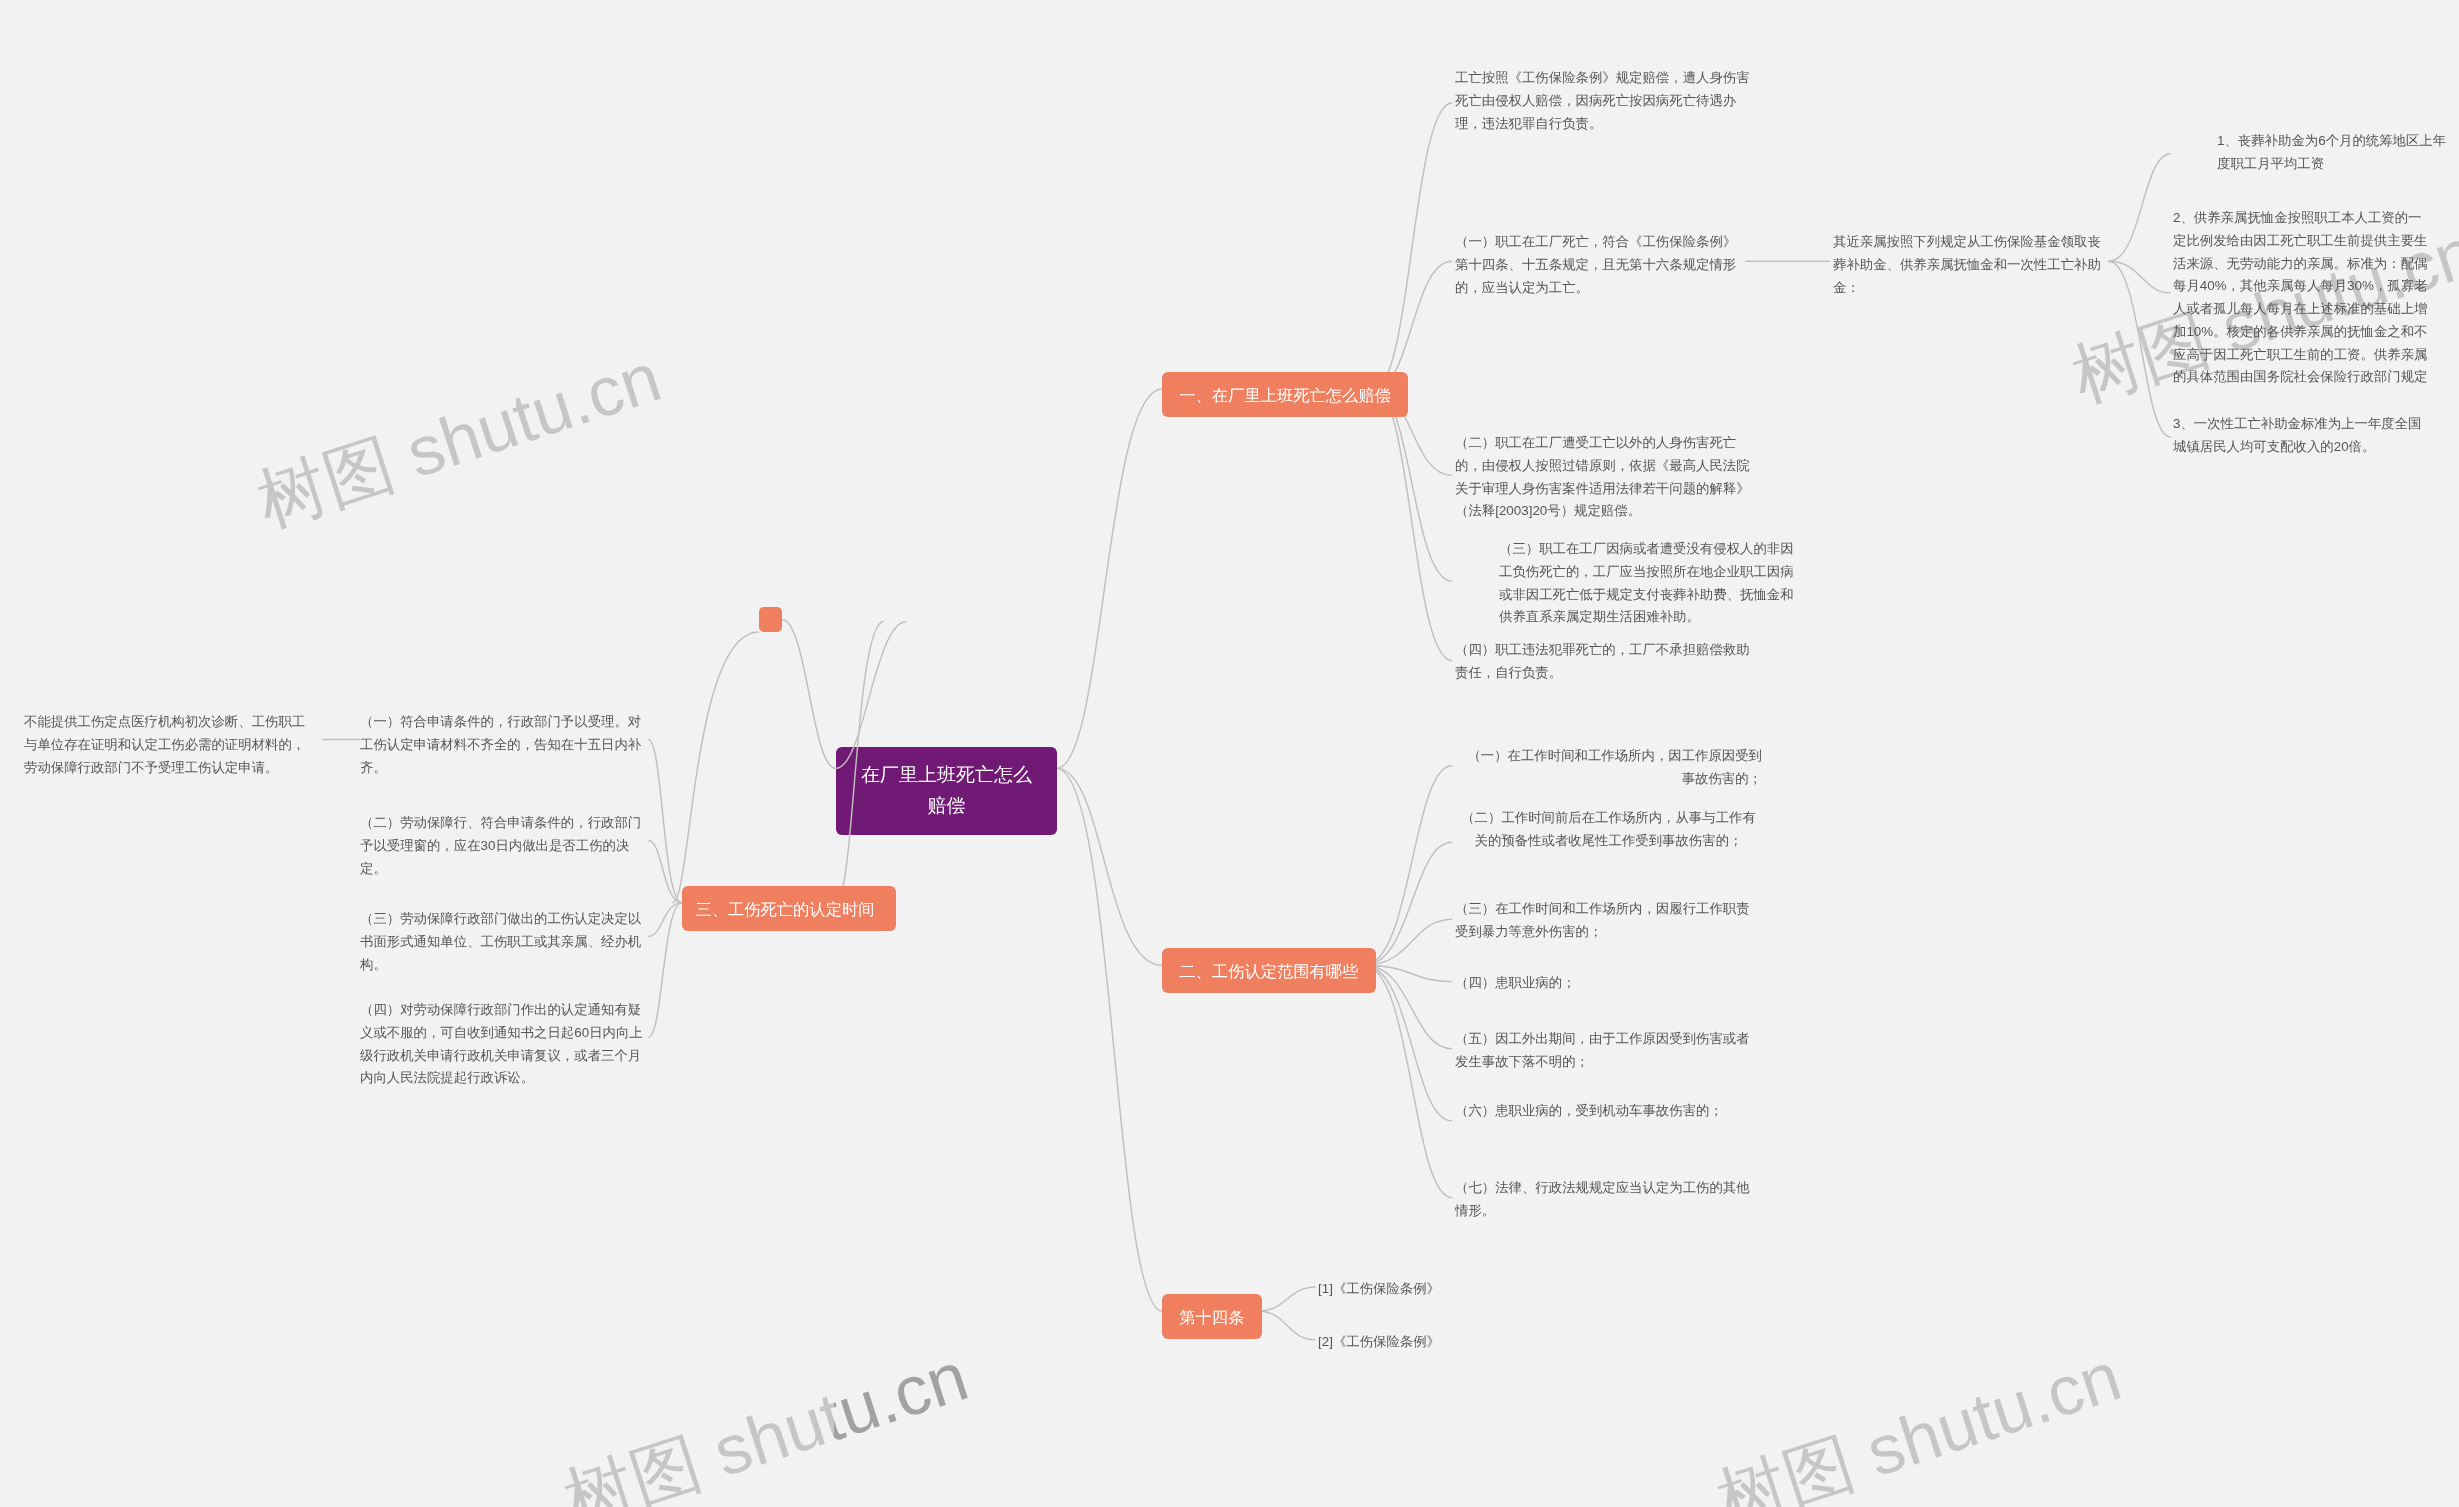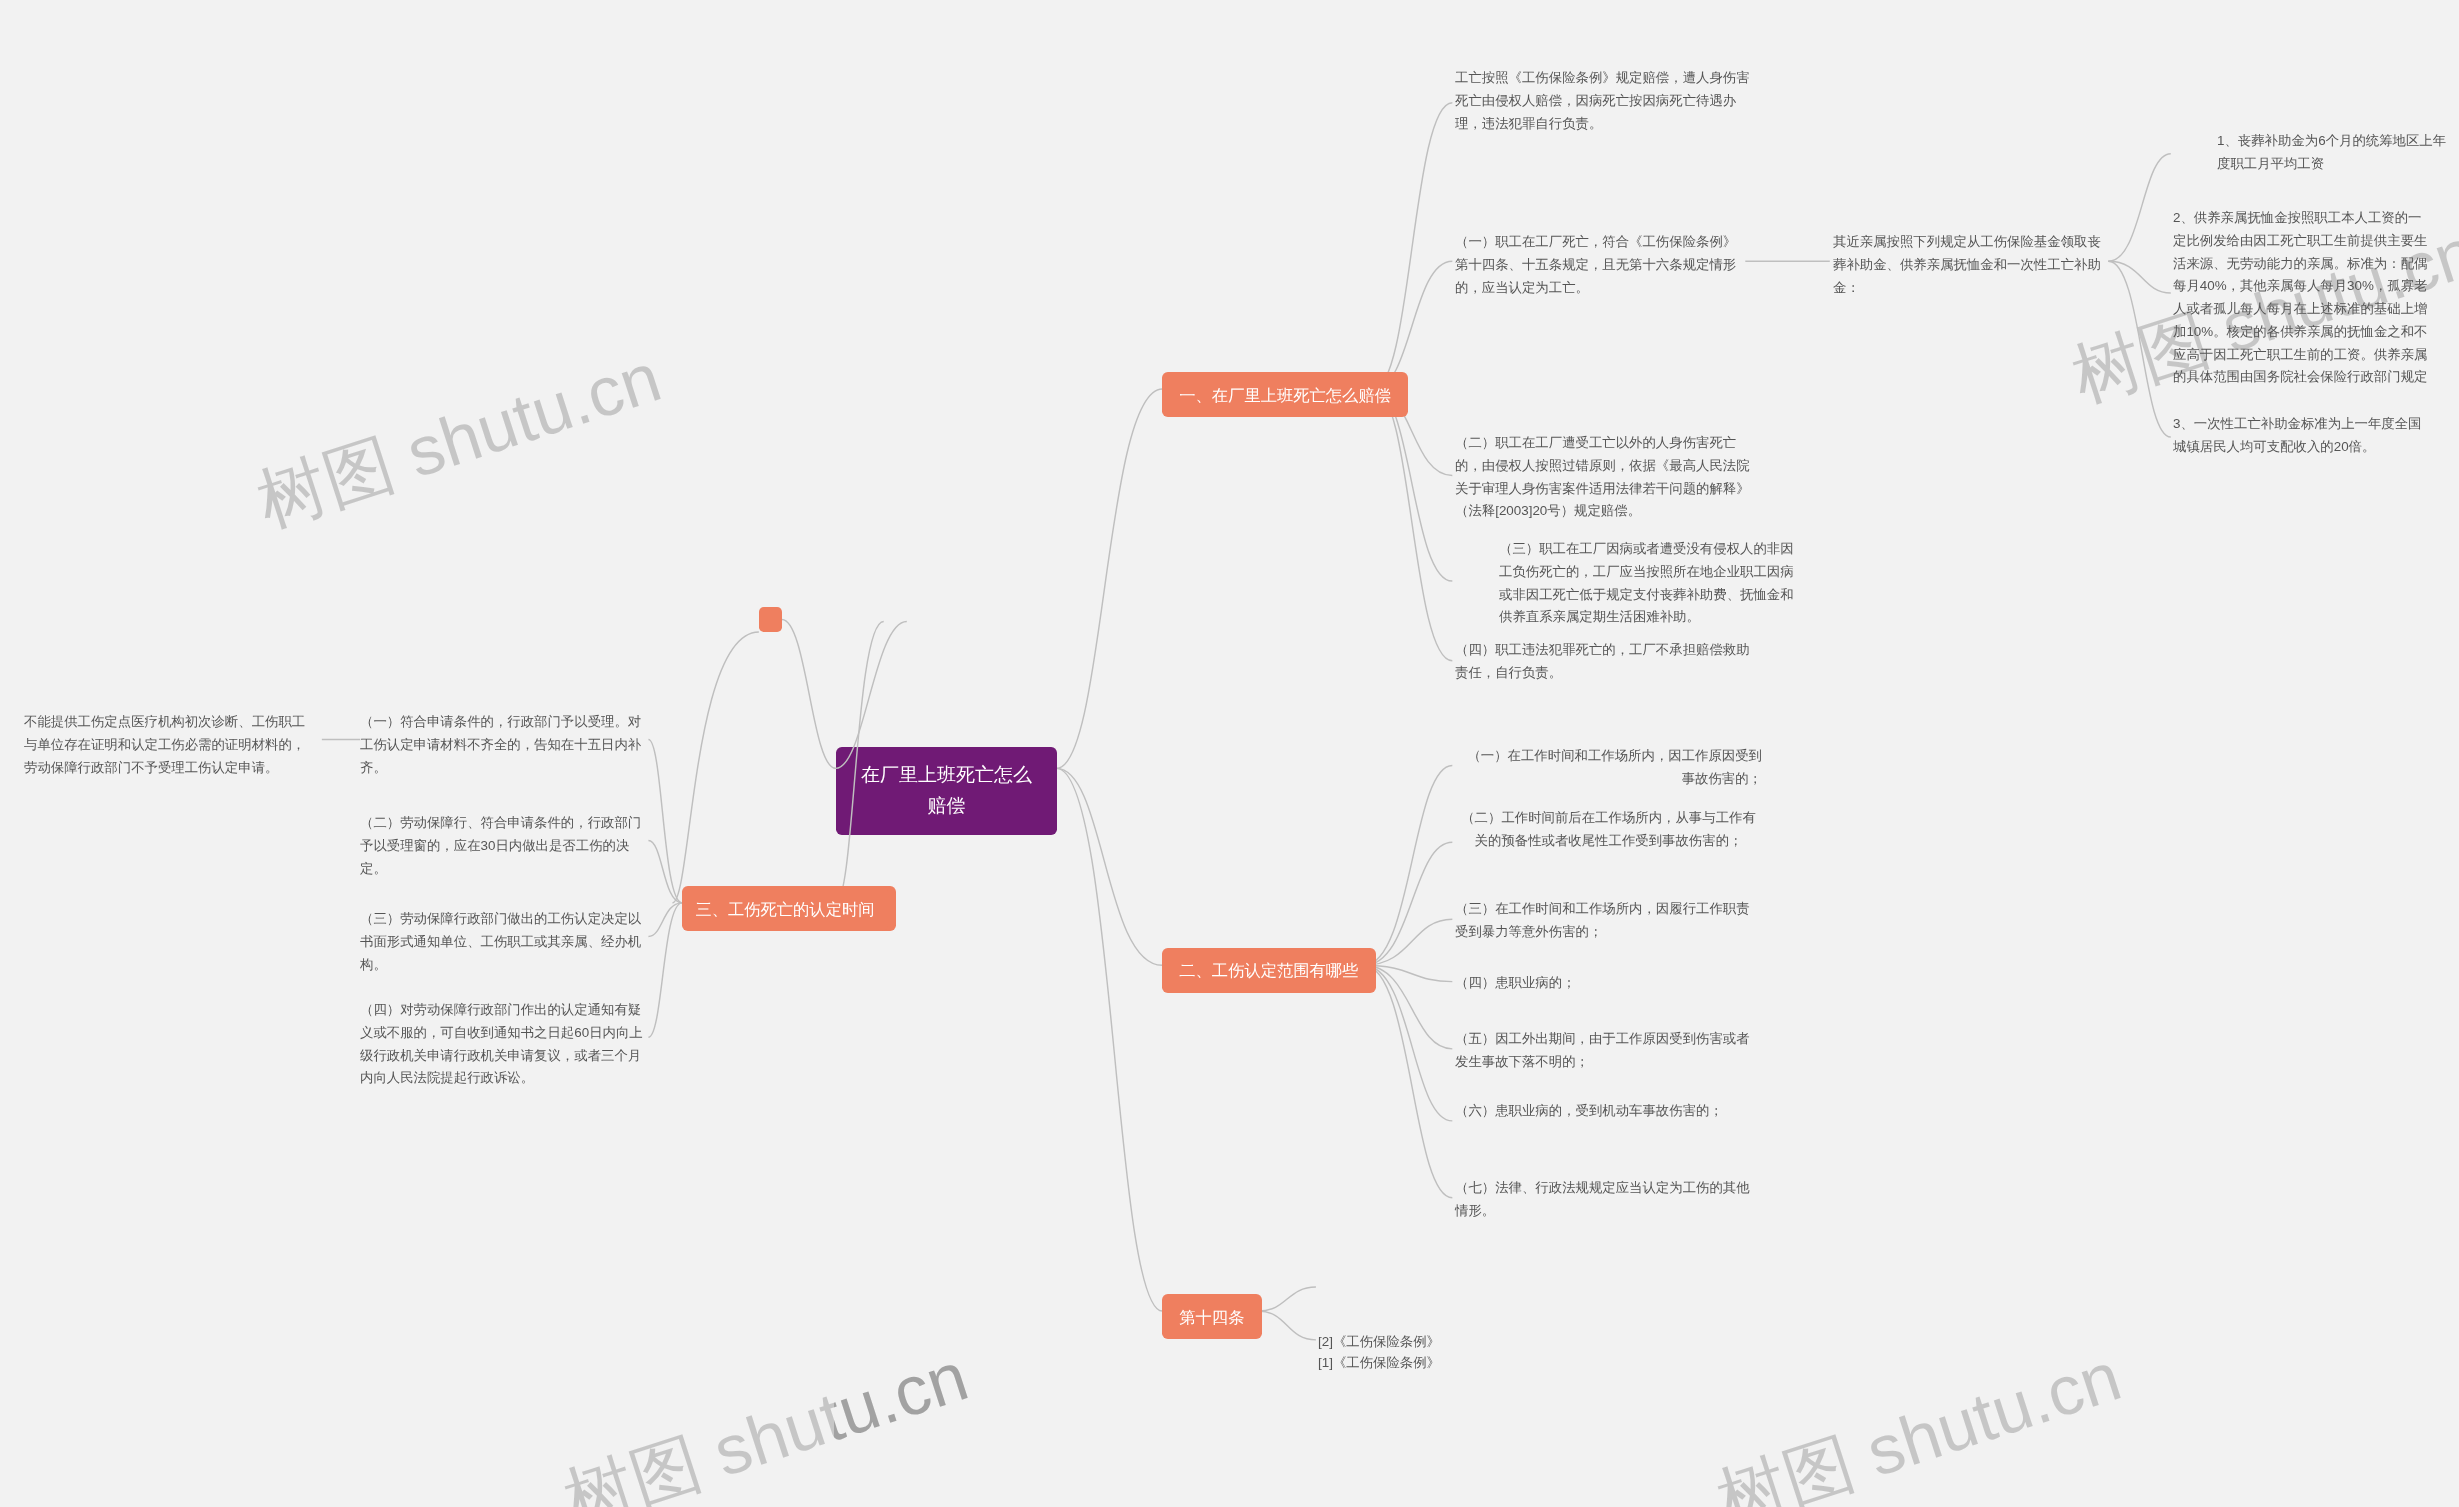--- a/index.html
+++ b/index.html
@@ -150,32 +150,32 @@
   <div class="node leaf narrow" style="left:1833px; top:231px; max-width:279px;" data-name="s1-item-1-sub">其近亲属按照下列规定从工伤保险基金领取丧葬补助金、供养亲属抚恤金和一次性工亡补助金：</div>
 
   <div class="node leaf narrow" style="left:2173px; top:130px; max-width:259px;margin-left:44px;" data-name="s1-item-1-sub-a">1、丧葬补助金为6个月的统筹地区上年度职工月平均工资</div>
   <div class="node leaf narrow" style="left:2173px; top:207px; max-width:259px;" data-name="s1-item-1-sub-b">2、供养亲属抚恤金按照职工本人工资的一定比例发给由因工死亡职工生前提供主要生活来源、无劳动能力的亲属。标准为：配偶每月40%，其他亲属每人每月30%，孤寡老人或者孤儿每人每月在上述标准的基础上增加10%。核定的各供养亲属的抚恤金之和不应高于因工死亡职工生前的工资。供养亲属的具体范围由国务院社会保险行政部门规定</div>
   <div class="node leaf narrow" style="left:2173px; top:413px; max-width:259px;" data-name="s1-item-1-sub-c">3、一次性工亡补助金标准为上一年度全国城镇居民人均可支配收入的20倍。</div>
 
   <div class="node leaf" style="left:1455px; top:432px;" data-name="s1-item-2">（二）职工在工厂遭受工亡以外的人身伤害死亡的，由侵权人按照过错原则，依据《最高人民法院关于审理人身伤害案件适用法律若干问题的解释》（法释[2003]20号）规定赔偿。</div>
   <div class="node leaf" style="left:1455px; top:538px;margin-left:44px;" data-name="s1-item-3">（三）职工在工厂因病或者遭受没有侵权人的非因工负伤死亡的，工厂应当按照所在地企业职工因病或非因工死亡低于规定支付丧葬补助费、抚恤金和供养直系亲属定期生活困难补助。</div>
   <div class="node leaf" style="left:1455px; top:639px;" data-name="s1-item-4">（四）职工违法犯罪死亡的，工厂不承担赔偿救助责任，自行负责。</div>
 
-  <div class="node cat" style="left:1162px; top:948px;font-family:Liberation Serif, serif;" data-name="section-2-title">二、工伤认定范围有哪些</div>
+  <div class="node cat" style="left:1162px; top:948px;" data-name="section-2-title">二、工伤认定范围有哪些</div>
 
   <div class="node leaf" style="left:1455px; top:745px;text-align:right;" data-name="s2-item-1">（一）在工作时间和工作场所内，因工作原因受到事故伤害的；</div>
   <div class="node leaf" style="left:1455px; top:807px;text-align:center;" data-name="s2-item-2">（二）工作时间前后在工作场所内，从事与工作有关的预备性或者收尾性工作受到事故伤害的；</div>
   <div class="node leaf" style="left:1455px; top:898px;" data-name="s2-item-3">（三）在工作时间和工作场所内，因履行工作职责受到暴力等意外伤害的；</div>
   <div class="node leaf" style="left:1455px; top:972px;" data-name="s2-item-4">（四）患职业病的；</div>
   <div class="node leaf" style="left:1455px; top:1028px;" data-name="s2-item-5">（五）因工外出期间，由于工作原因受到伤害或者发生事故下落不明的；</div>
   <div class="node leaf" style="left:1455px; top:1100px;" data-name="s2-item-6">（六）患职业病的，受到机动车事故伤害的；</div>
   <div class="node leaf" style="left:1455px; top:1177px;" data-name="s2-item-7">（七）法律、行政法规规定应当认定为工伤的其他情形。</div>
 
   <div class="node cat" style="left:1162px; top:1294px;" data-name="section-4-title">第十四条</div>
-  <div class="node leaf" style="left:1318px; top:1352px;" data-name="s4-item-1">[1]《工伤保险条例》</div>
+  <div class="node leaf" style="left:1318px; top:1278px;" data-name="s4-item-1">[1]《工伤保险条例》</div>
   <div class="node leaf" style="left:1318px; top:1331px;" data-name="s4-item-2">[2]《工伤保险条例》</div>
 
   <div class="node blank-cat" style="left:732px; top:608px;" data-name="blank-category-left"></div>
 
   <div class="node cat" style="left:461px; top:886px;" data-name="section-3-title">三、工伤死亡的认定时间</div>
 
   <div class="node leaf narrow" style="left:115px; top:713px; width:279px;" data-name="s3-item-1">（一）符合申请条件的，行政部门予以受理。对工伤认定申请材料不齐全的，告知在十五日内补齐。</div>
   <div class="node leaf narrow" style="left:-221px; top:713px; width:288px;" data-name="s3-item-1-sub">不能提供工伤定点医疗机构初次诊断、工伤职工与单位存在证明和认定工伤必需的证明材料的，劳动保障行政部门不予受理工伤认定申请。</div>
   <div class="node leaf narrow" style="left:115px; top:812px; width:279px;" data-name="s3-item-2">（二）劳动保障行、符合申请条件的，行政部门予以受理窗的，应在30日内做出是否工伤的决定。</div>
   <div class="node leaf narrow" style="left:115px; top:903px; width:279px;" data-name="s3-item-3">（三）劳动保障行政部门做出的工伤认定决定以书面形式通知单位、工伤职工或其亲属、经办机构。</div>

